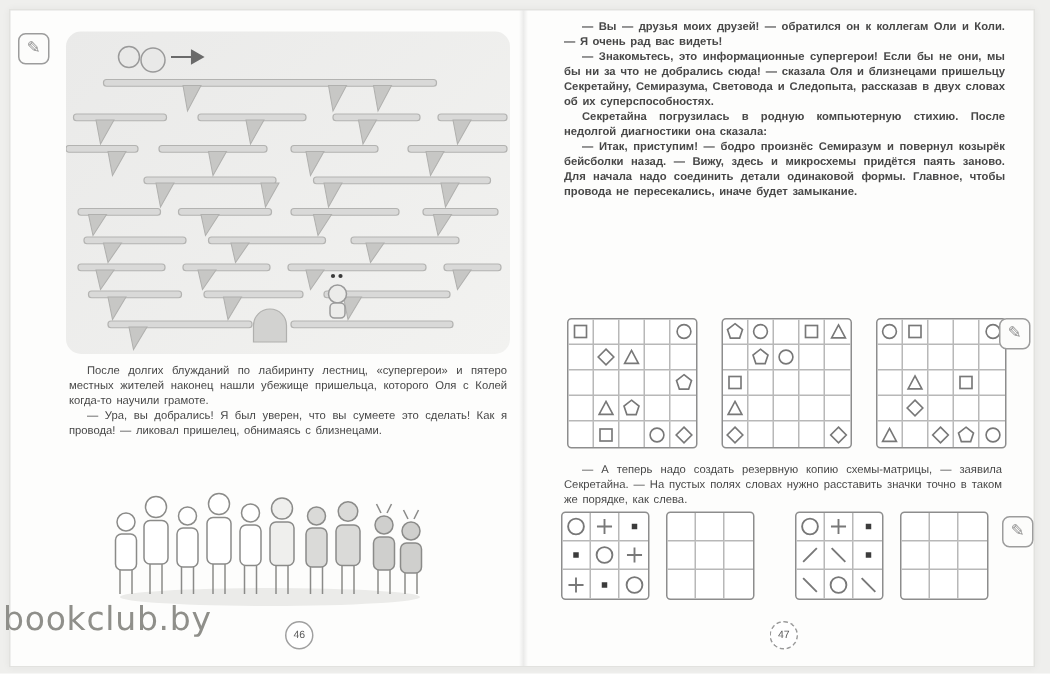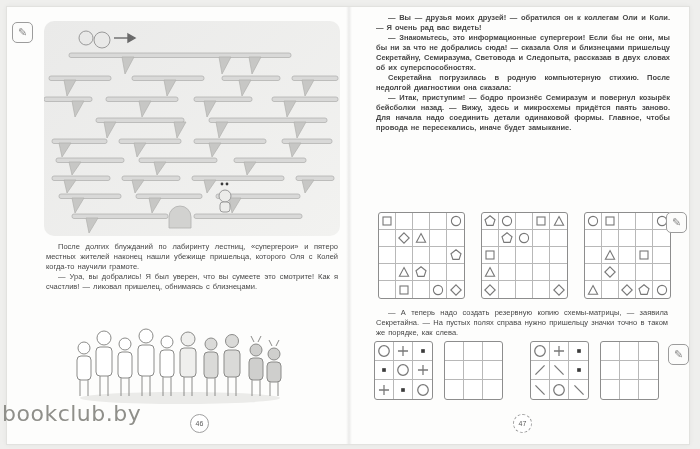--- a/index.html
+++ b/index.html
@@ -158,21 +158,21 @@
       <circle cx="178" cy="163" r="1.4" fill="#3a3a3a"></circle>
         <circle cx="183" cy="163" r="1.4" fill="#3a3a3a"></circle>
       <circle cx="181" cy="175" r="6" fill="#ececea" stroke="#9a9a9a" stroke-width="1"></circle>
       <rect x="176" y="181" width="10" height="10" rx="3" fill="#ececea" stroke="#9a9a9a" stroke-width="1"></rect>
     </g>
   </svg>
 </div>
 
 <div class="text-block" id="left-text">
     <p>После долгих блужданий по лабиринту лестниц, «супергерои» и пятеро местных жителей наконец нашли убежище пришельца, которого Оля с Колей когда-то научили грамоте.</p>
-    <p>— Ура, вы добрались! Я был уверен, что вы сумеете это смотрите! Как я счастлив! — ликовал пришелец, обнимаясь с близнецами.</p>
+    <p>— Ура, вы добрались! Я был уверен, что вы сумеете это сделать! Как я провода! — ликовал пришелец, обнимаясь с близнецами.</p>
   </div>
 
 <div class="crowd-box">
   <svg viewBox="0 0 224 100" width="224" height="100">
     <ellipse cx="112" cy="92" rx="100" ry="6" fill="#ebebe9"></ellipse>
     <g stroke="#8b8b89" stroke-width="1">
       <g fill="#ffffff">
         <circle cx="16" cy="42" r="6"></circle>
           <rect x="9" y="50" width="14" height="24" rx="4"></rect>
           <line x1="12" y1="74" x2="12" y2="90"></line>
@@ -438,21 +438,21 @@
           <circle cx="7" cy="7" r="4.6"></circle>
         </svg>
       </div>
     </div>
   </div>
 <div class="pencil-box" id="pencil-grids">
   <span>✎</span>
 </div>
 
 <div class="text-block" id="matrix-instruction">
-  <p>— А теперь надо создать резервную копию схемы-матрицы, — заявила Секретайна. — На пустых полях справа нужно пришельцу значки точно в таком же порядке, как слева.</p>
+  <p>— А теперь надо создать резервную копию схемы-матрицы, — заявила Секретайна. — На пустых полях словах нужно расставить значки точно в таком же порядке, как слева.</p>
 </div>
 
 <div id="matrix-row">
     <div class="matrix-pair">
       <div class="grid m3" style="grid-template-columns: repeat(3, 19px);">
         <div class="cell" style="height: 19px; width: 19px;">
           <svg class="shape" viewBox="0 0 14 14" width="16" height="16">
             <circle cx="7" cy="7" r="4.6"></circle>
           </svg>
         </div>

